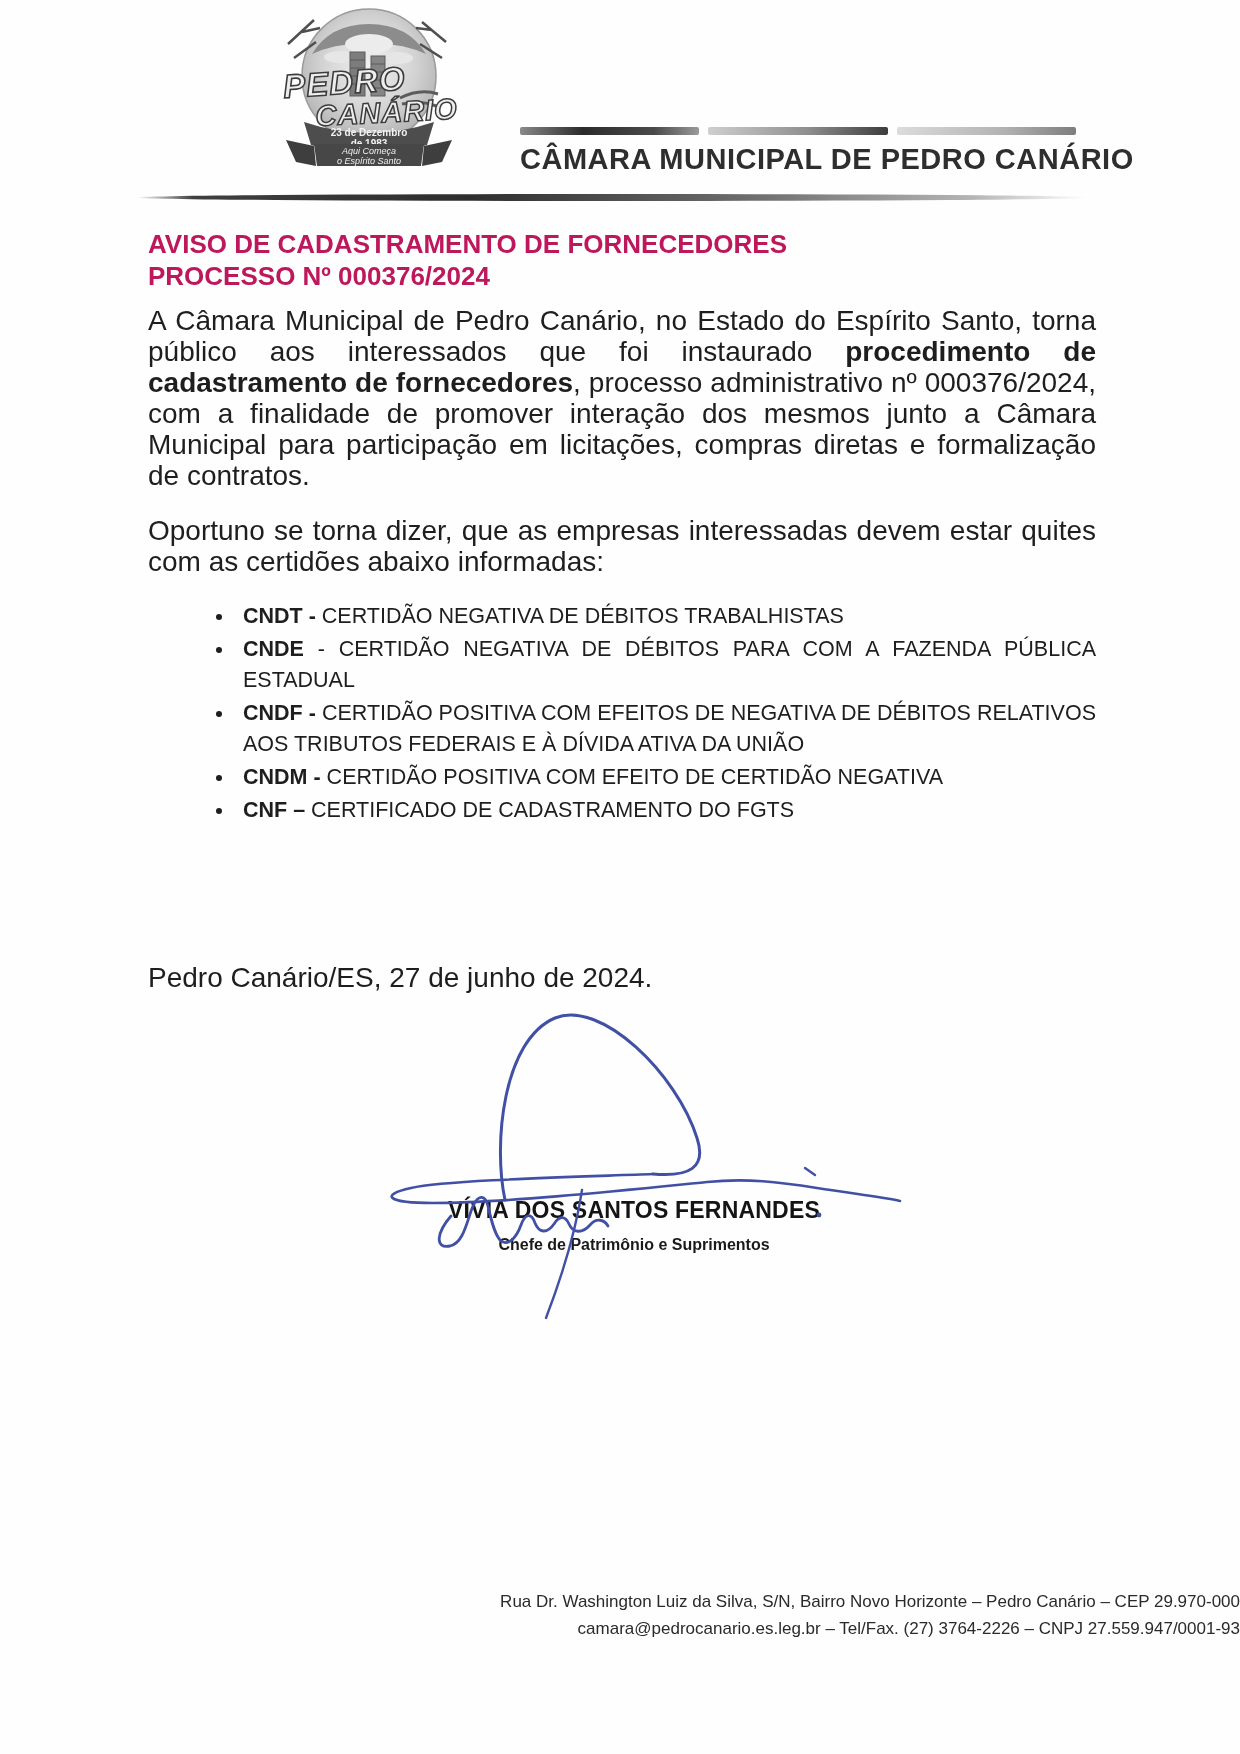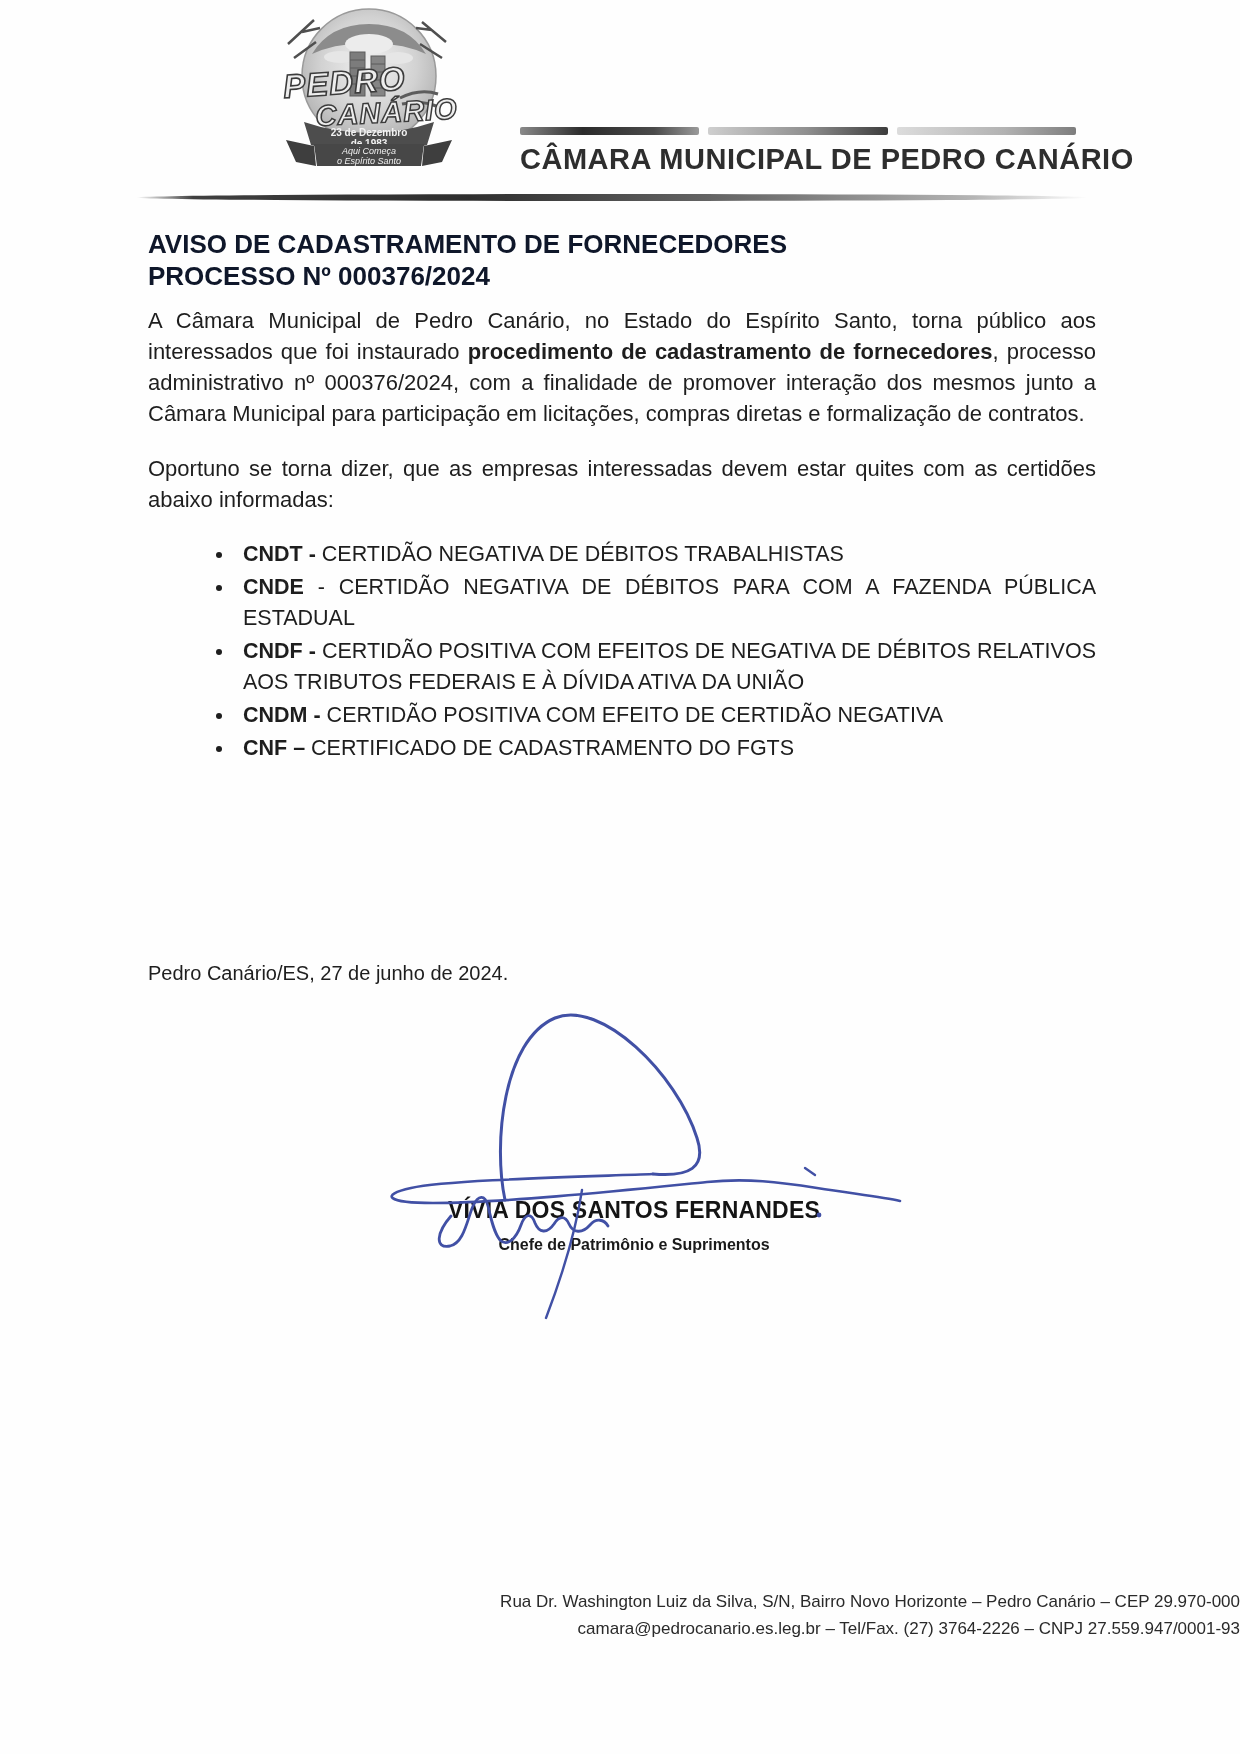--- a/index.html
+++ b/index.html
@@ -34,31 +34,31 @@
     color:#2e2e2e;white-space:nowrap;
   }
   .head-divider{
     left:136px;top:194px;width:952px;height:7px;
     border-radius:50%;
     background:linear-gradient(to right,rgba(60,60,60,0),#3f3f3f 6%,#2e2e2e 35%,#6e6e6e 65%,#b5b5b5 88%,rgba(190,190,190,0));
   }
 
   
   .content{left:148px;top:228px;width:948px;}
-  .doc-heading{font-size:26px;font-weight:bold;line-height:32px;color:#0f172a;margin:0 0 13px 0;}
-  .content p{font-size:22px;line-height:31px;text-align:justify;margin:0 0 24px 0;}
+  .doc-heading{font-size:26px;font-weight:bold;line-height:32px;color:#be185d;margin:0 0 13px 0;}
+  .content p{font-size:28px;line-height:31px;text-align:justify;margin:0 0 24px 0;}
   .content p .b{font-weight:bold;}
   ul.cert-list{margin:19px 0 0 0;padding:0 0 0 87px;}
   ul.cert-list li{
     font-size:21.5px;line-height:31px;text-align:justify;
     margin:0 0 2px 0;padding-left:8px;
   }
   ul.cert-list .b{font-weight:bold;}
 
-  .date-line{left:148px;top:962px;font-size:20px;color:#1e1e1e;}
+  .date-line{left:148px;top:962px;font-size:28px;color:#1e1e1e;}
 
   
   .sig-svg{left:355px;top:992px;z-index:5;}
   .signer-name{
     left:384px;top:1197px;width:500px;text-align:center;
     font-size:23px;font-weight:bold;color:#141414;letter-spacing:.2px;
   }
   .signer-role{
     left:384px;top:1236px;width:500px;text-align:center;
     font-size:16px;font-weight:bold;color:#1a1a1a;

